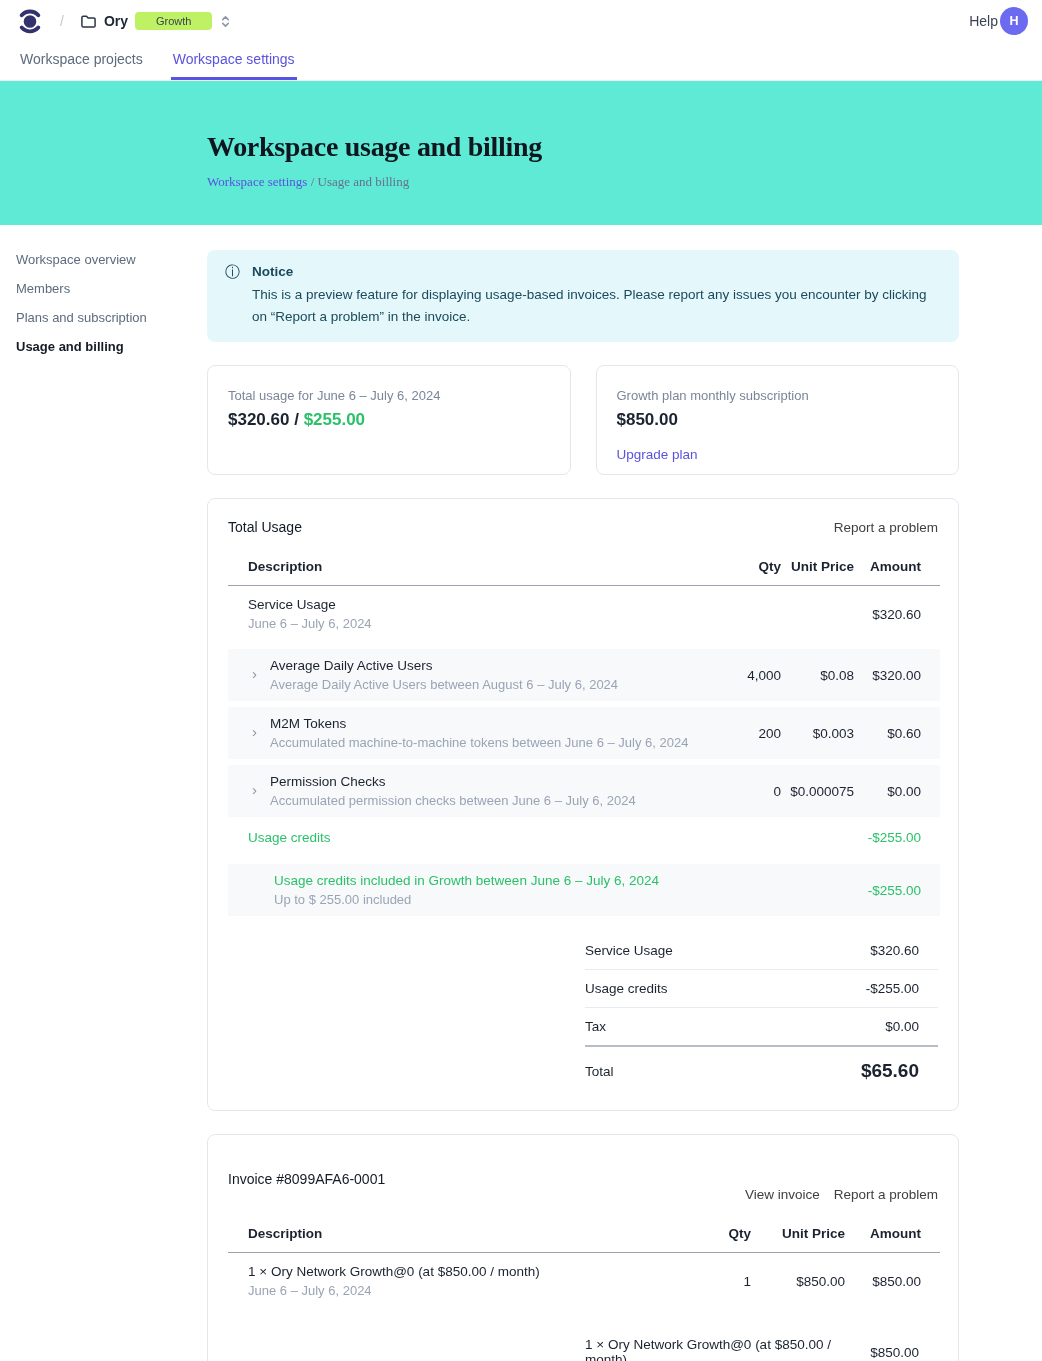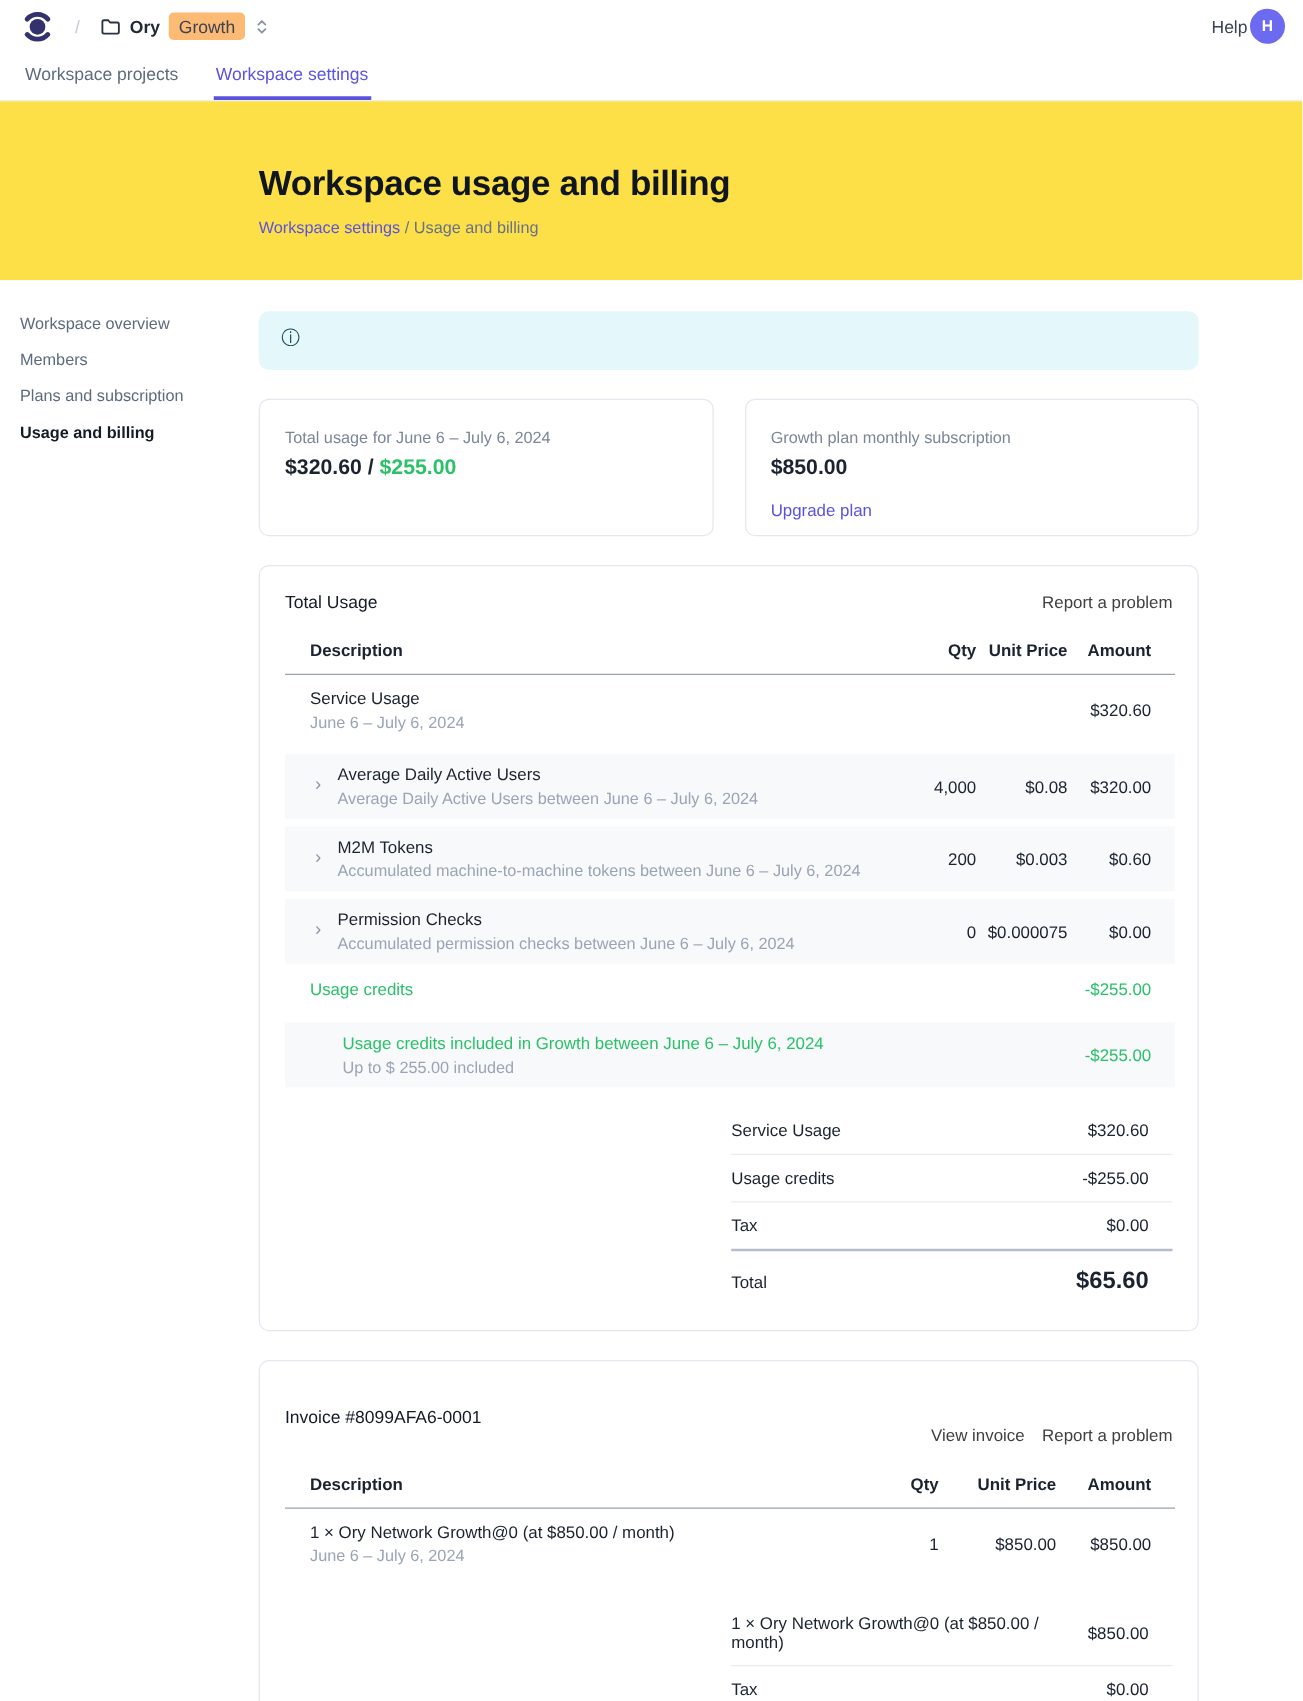--- a/index.html
+++ b/index.html
@@ -11,32 +11,32 @@
   }
   a { text-decoration:none; cursor:pointer; }
 
   
   .topbar { height:42px; display:flex; align-items:center; justify-content:space-between; padding:0 14px 0 16px; background:#fff; }
   .topbar-left { display:flex; align-items:center; gap:10px; }
   .logo { display:flex; align-items:center; }
   .crumb-slash { color:#c2c8d4; font-size:14px; margin:0 6px; }
   .ws-switcher { display:flex; align-items:center; gap:7px; cursor:pointer; }
   .ws-name { font-size:14px; font-weight:700; color:#202938; }
-  .badge { background:#fdba74; color:#3a4354; font-size:14px; font-weight:500; padding:3px 8px; border-radius:4px; }
+  .badge { background:#bef264; color:#3a4354; font-size:11px; font-weight:500; padding:3px 21px; border-radius:4px; }
   .topbar-right { display:flex; align-items:center; gap:2px; }
   .help-link { font-size:14px; color:#3a4354; }
   .avatar { width:28px; height:28px; border-radius:50%; background:#6d6af2; color:#fff; font-size:12.5px; font-weight:600; display:flex; align-items:center; justify-content:center; cursor:pointer; }
 
   
   .tabbar { display:flex; gap:26px; padding:0 18px; border-bottom:1px solid #eceef3; background:#fff; }
   .tab { font-size:14px; color:#5d6b7e; padding:9px 2px 10px; border-bottom:3px solid transparent; cursor:pointer; }
   .tab.active { color:#5a52e0; border-bottom-color:#5a52e0; }
 
   
-  .hero { background:#fde047; padding:50px 12px 35px 207px; }
+  .hero { background:#5eead4; padding:50px 12px 35px 207px;font-family:Liberation Serif, serif; }
   .hero h1 { font-size:28px; font-weight:700; letter-spacing:-0.3px; color:#10161f; margin-bottom:11px; }
   .breadcrumb { font-size:13px; color:#66718a; }
   .breadcrumb a { color:#5a52e0; }
 
   
   .content { position:relative; }
   .sidebar { position:absolute; left:16px; top:27px; width:170px; }
   .side-item { font-size:13px; color:#5d6b7e; margin-bottom:13px; cursor:pointer; line-height:16px; }
   .side-item.active { color:#141b26; font-weight:700; }
   .main { margin-left:207px; width:752px; padding:25px 0 30px; }
@@ -145,20 +145,24 @@
     <div class="side-item">Workspace overview</div>
     <div class="side-item">Members</div>
     <div class="side-item">Plans and subscription</div>
     <div class="side-item active">Usage and billing</div>
   </aside>
 
   <main class="main">
 
     <div class="notice">
       <span class="notice-icon">ⓘ</span>
+      <div>
+        <div class="notice-title">Notice</div>
+        <div class="notice-body">This is a preview feature for displaying usage-based invoices. Please report any issues you encounter by clicking on “Report a problem” in the invoice.</div>
+      </div>
     </div>
 
     <div class="cards-row">
       <div class="mini-card">
         <div class="mini-label">Total usage for June 6 – July 6, 2024</div>
         <div class="mini-value"><span>$320.60</span><span> / </span><span class="green">$255.00</span></div>
       </div>
       <div class="mini-card">
         <div class="mini-label">Growth plan monthly subscription</div>
         <div class="mini-value">$850.00</div>
@@ -188,21 +192,21 @@
             <span class="c-unit"></span>
           <span class="c-amt">$320.60</span>
         </div>
 
         <div class="trow sub-row">
           <div class="c-desc">
             <div class="chev-wrap">
               <span class="chev">›</span>
               <div>
                 <div class="rt">Average Daily Active Users</div>
-                <div class="rs">Average Daily Active Users between June 6 – July 6, 2024</div>
+                <div class="rs">Average Daily Active Users between August 6 – July 6, 2024</div>
               </div>
             </div>
           </div>
           <span class="c-qty">4,000</span>
           <span class="c-unit">$0.08</span>
           <span class="c-amt">$320.00</span>
         </div>
 
         <div class="trow sub-row">
           <div class="c-desc">

